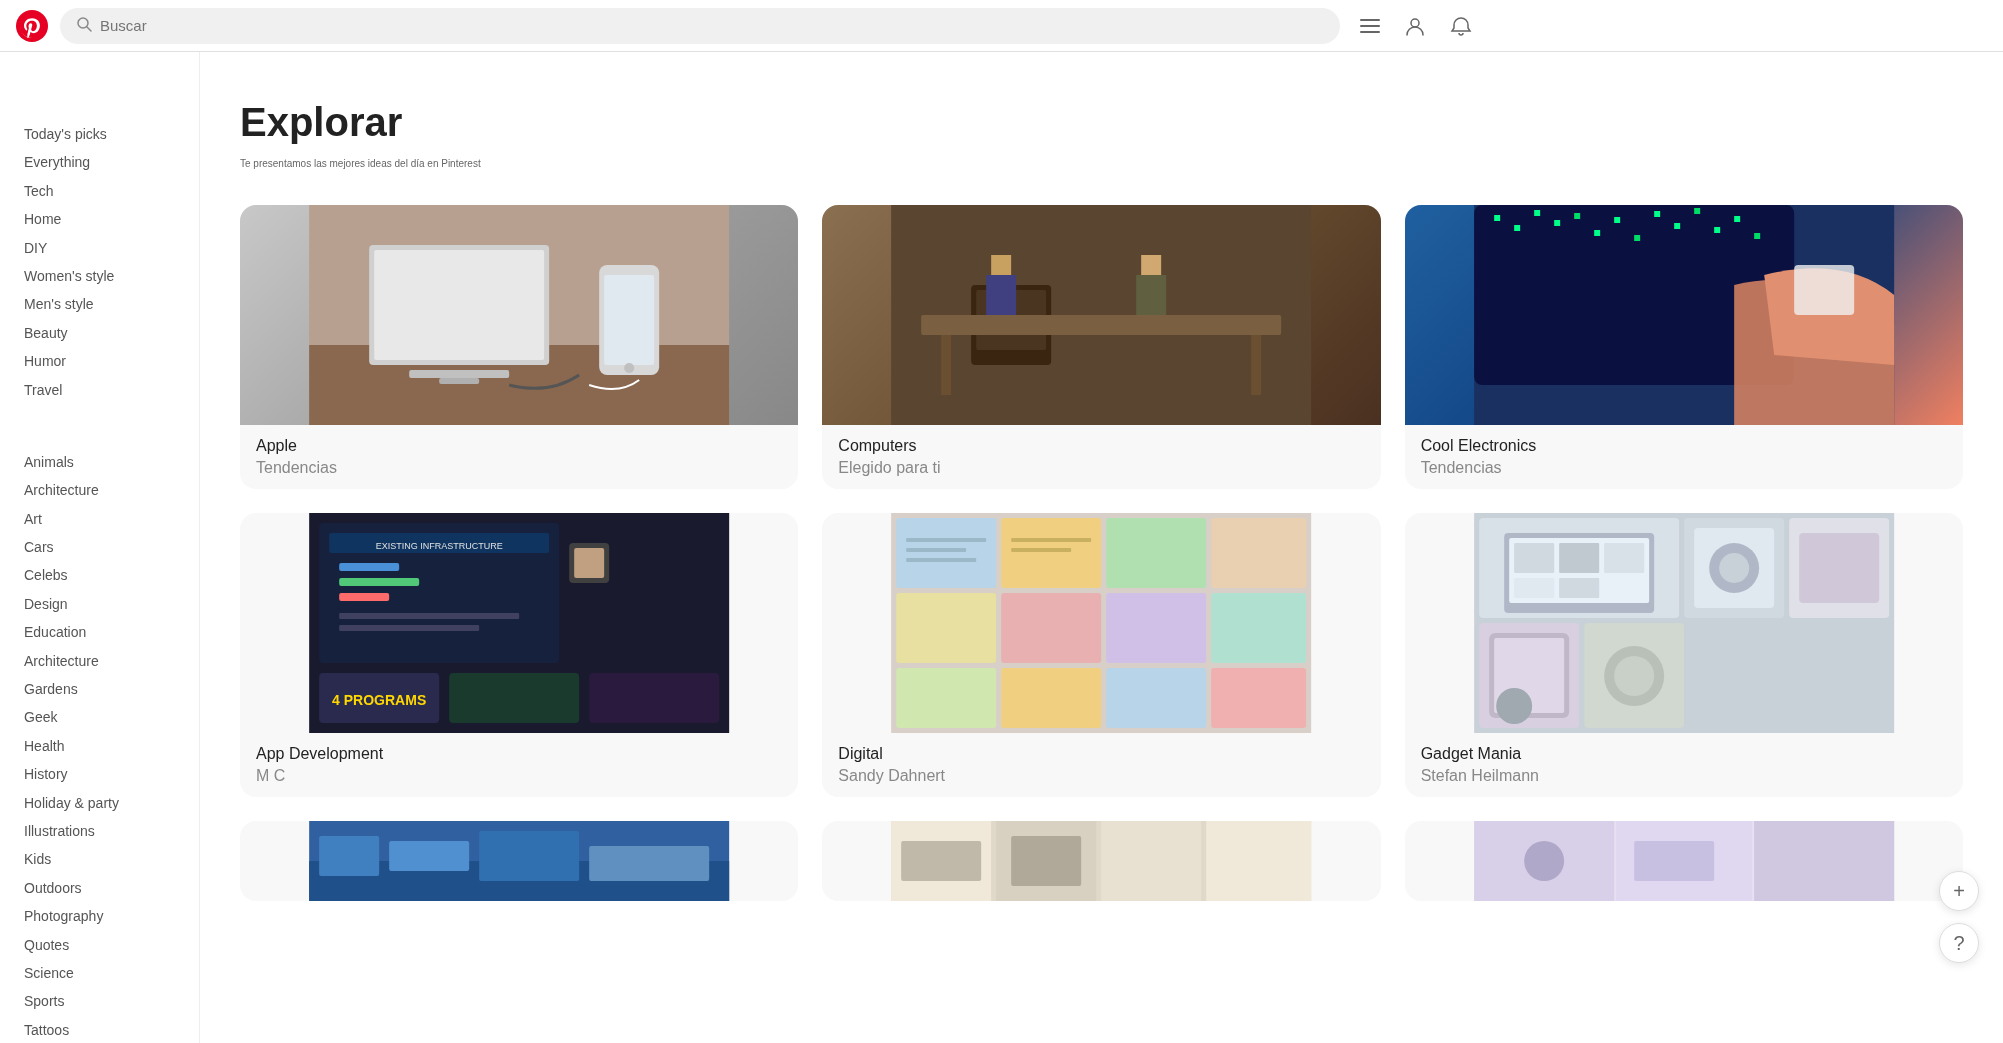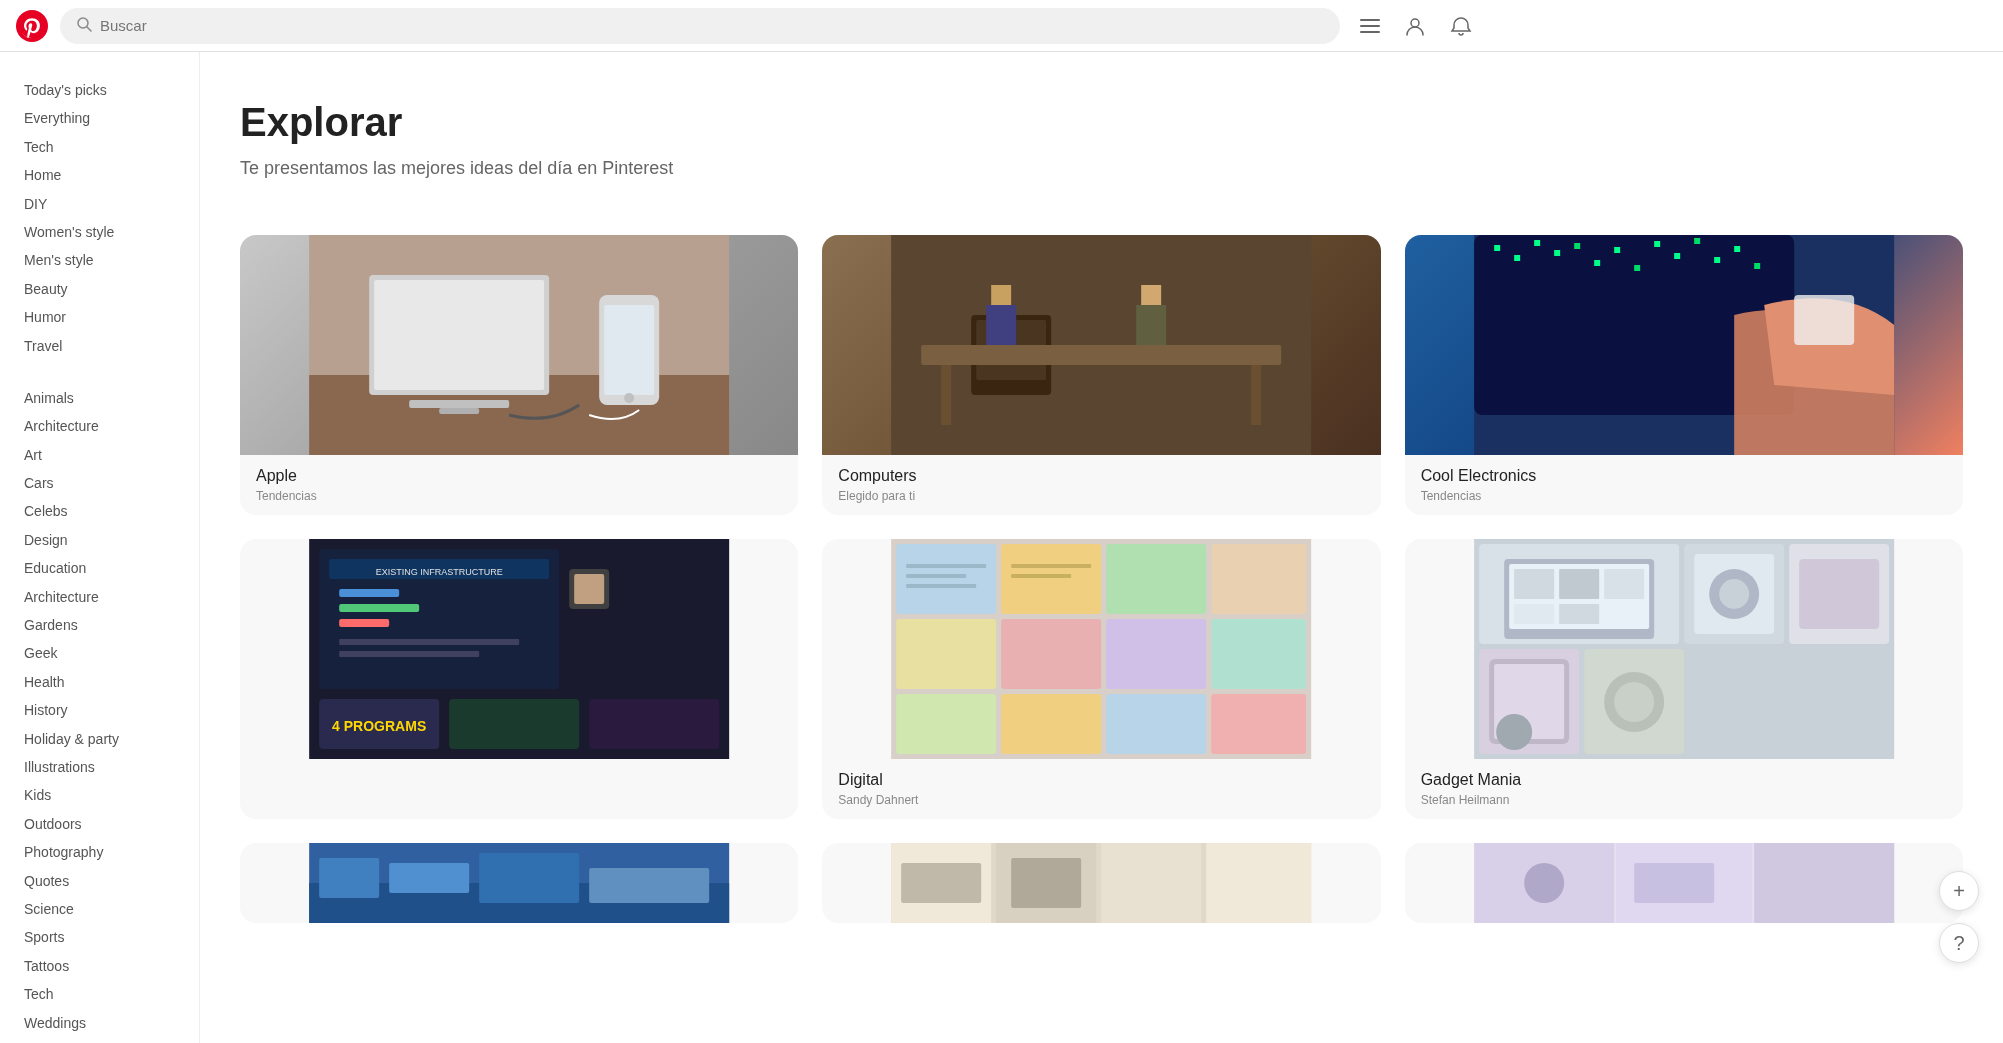--- a/index.html
+++ b/index.html
@@ -66,20 +66,21 @@
     
     .sidebar {
       width: 200px;
       flex-shrink: 0;
       padding: 24px 24px;
       border-right: 1px solid #eee;
       min-height: calc(100vh - 52px);
     }
     .sidebar-section {
       margin-bottom: 24px;
+      margin-top: 44px;
     }
     .sidebar-item {
       display: block;
       font-size: 14px;
       color: #555;
       padding: 3px 0;
       cursor: pointer;
       text-decoration: none;
       line-height: 1.6;
     }
@@ -89,23 +90,23 @@
       flex: 1;
       padding: 48px 40px;
     }
     .page-title {
       font-size: 40px;
       font-weight: 700;
       color: #222;
       margin-bottom: 13px;
     }
     .page-subtitle {
-      font-size: 18px;
+      font-size: 10px;
       color: #666;
-      margin-bottom: 56px;
+      margin-bottom: 36px;
     }
 
     
     .pins-grid {
       display: grid;
       grid-template-columns: repeat(3, 1fr);
       gap: 24px;
       margin-bottom: 24px;
     }
     .pin-card {
@@ -126,21 +127,21 @@
     .pin-info {
       padding: 12px 16px;
     }
     .pin-title {
       font-size: 16px;
       font-weight: 400;
       color: #222;
       margin-bottom: 4px;
     }
     .pin-meta {
-      font-size: 12px;
+      font-size: 16px;
       color: #888;
     }
 
     
     .fab-container {
       position: fixed;
       right: 24px;
       bottom: 80px;
       display: flex;
       flex-direction: column;
@@ -376,20 +377,24 @@
 
             <rect x="260" y="30" width="40" height="40" rx="4" fill="#404040"></rect>
             <rect x="265" y="35" width="30" height="30" rx="2" fill="#c0a080"></rect>
 
             <rect x="10" y="160" width="120" height="50" rx="4" fill="#2a2a4e"></rect>
             <text x="70" y="192" font-size="14" fill="#ffd700" text-anchor="middle" font-family="Arial" font-weight="bold">4 PROGRAMS</text>
             <rect x="140" y="160" width="130" height="50" rx="4" fill="#1a3a2e"></rect>
             <rect x="280" y="160" width="130" height="50" rx="4" fill="#2a1a3e"></rect>
           </svg>
         </div>
+        <div class="pin-info">
+          <div class="pin-title">App Development</div>
+          <div class="pin-meta">M C</div>
+        </div>
       </div>
 
       <div class="pin-card">
         <div class="pin-image-placeholder">
           <svg width="100%" height="220" viewBox="0 0 420 220" xmlns="http://www.w3.org/2000/svg">
 
             <rect width="420" height="220" fill="#d8d0c8"></rect>
 
             <rect x="5" y="5" width="100" height="70" rx="3" fill="#b8d4e8"></rect>
             <rect x="5" y="80" width="100" height="70" rx="3" fill="#e8e0a0"></rect>

